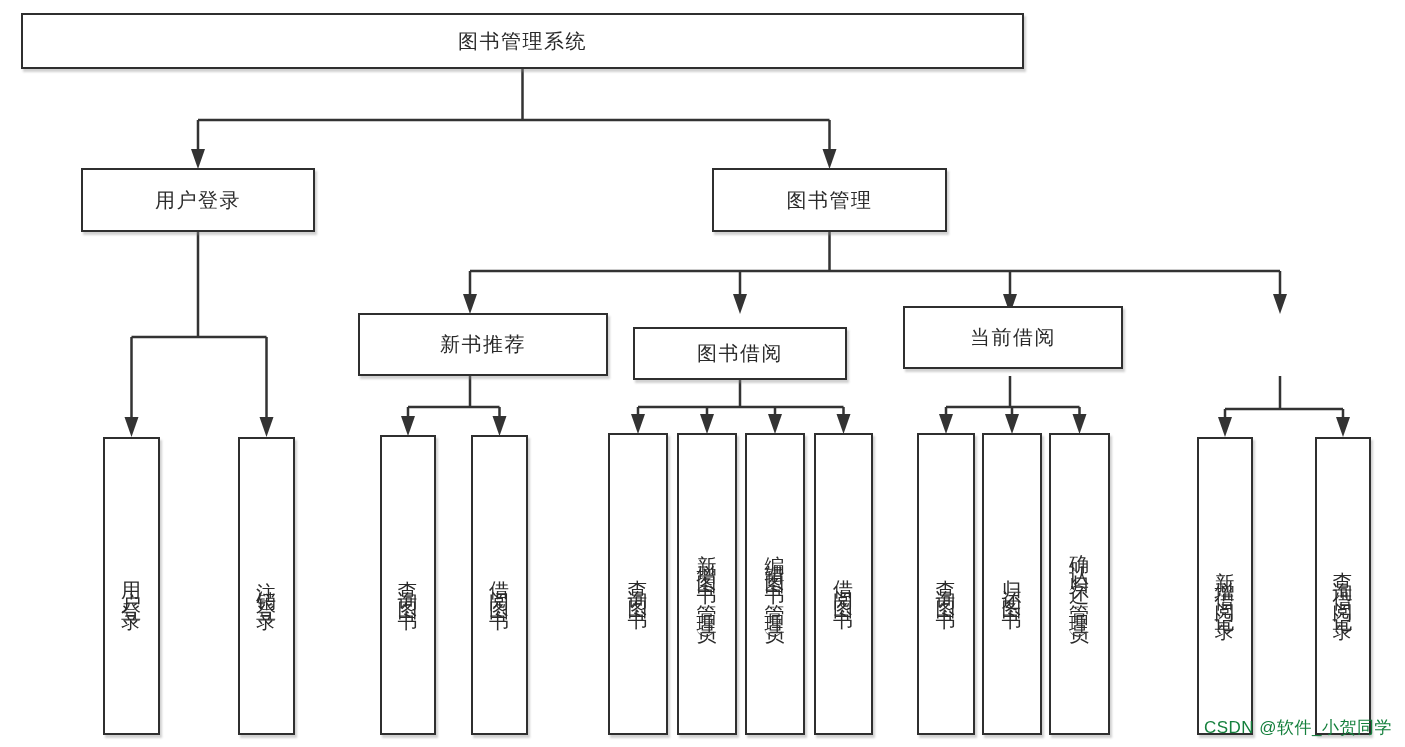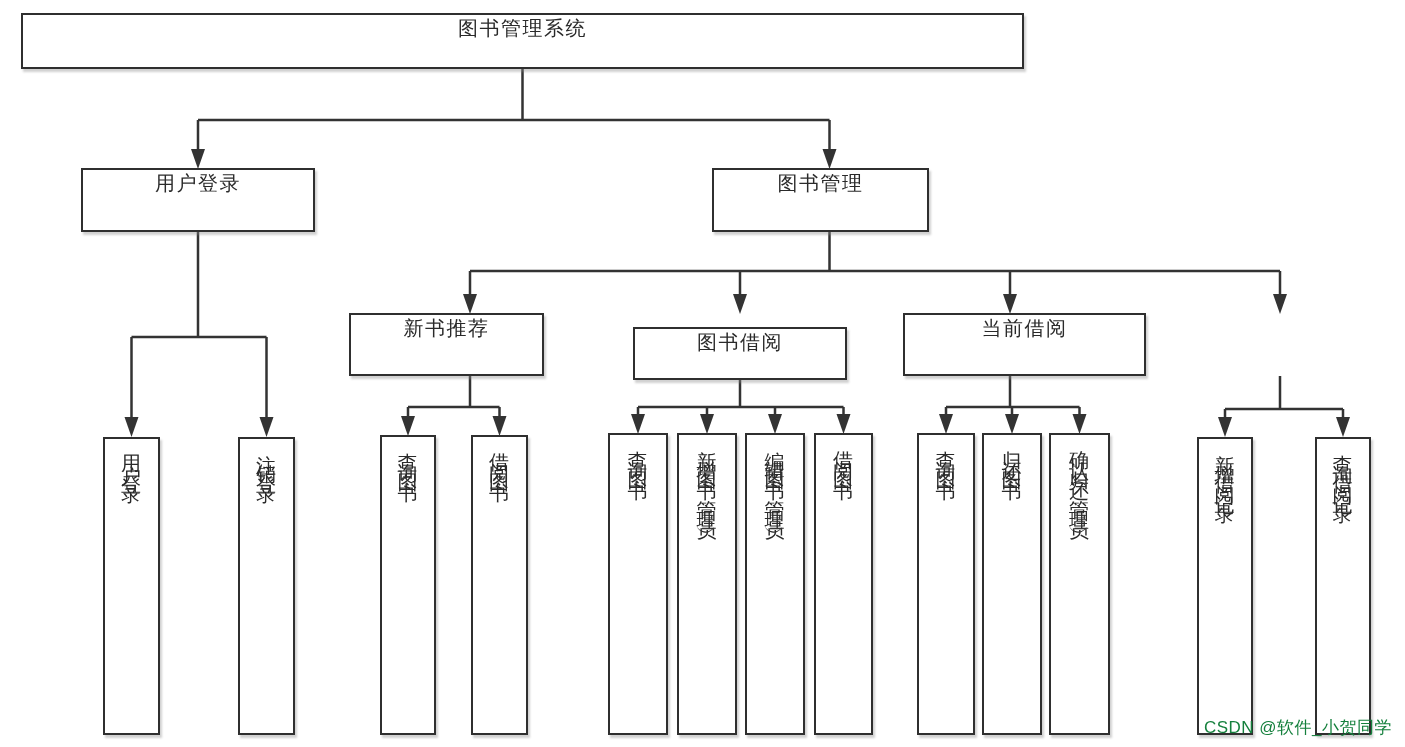--- a/index.html
+++ b/index.html
@@ -4,21 +4,21 @@
 <style>
   html,body{margin:0;padding:0;background:#ffffff;}
   .canvas{
     position:relative;width:1405px;height:747px;background:#ffffff;
     font-family:"Liberation Sans","DejaVu Sans",sans-serif;overflow:hidden;
   }
   .connectors{position:absolute;left:0;top:0;z-index:1;}
   .box{
     position:absolute;z-index:2;box-sizing:border-box;background:#ffffff;
     border:2.5px solid #2f2f2f;box-shadow:2px 3px 2px rgba(140,140,140,.40);
-    display:flex;justify-content:center;color:#2a2a2a;
+    display:flex;align-items:center;justify-content:center;color:#2a2a2a;
   }
   .hnode{font-size:20px;letter-spacing:1.5px;white-space:nowrap;}
   .vnode .vtext{
     writing-mode:vertical-rl;text-orientation:mixed;
     font-size:20px;line-height:1;letter-spacing:10px;
   }
   .watermark{
     position:absolute;z-index:3;top:716px;right:13px;
     font-size:17px;color:#15803d;letter-spacing:.5px;white-space:nowrap;
   }
@@ -61,31 +61,31 @@
     </g>
   </svg>
 
   <div class="box hnode" style="left:21px;top:13px;width:1003px;height:56px">
     <span>图书管理系统</span>
   </div>
 
   <div class="box hnode" style="left:81px;top:168px;width:234px;height:64px">
     <span>用户登录</span>
   </div>
-  <div class="box hnode" style="left:712px;top:168px;width:217px;height:64px">
+  <div class="box hnode" style="left:712px;top:168px;width:235px;height:64px">
     <span>图书管理</span>
   </div>
 
-  <div class="box hnode" style="left:349px;top:313px;width:195px;height:63px">
+  <div class="box hnode" style="left:358px;top:313px;width:250px;height:63px">
     <span>新书推荐</span>
   </div>
   <div class="box hnode" style="left:633px;top:327px;width:214px;height:53px">
     <span>图书借阅</span>
   </div>
-  <div class="box hnode" style="left:903px;top:313px;width:243px;height:63px">
+  <div class="box hnode" style="left:903px;top:306px;width:220px;height:63px">
     <span>当前借阅</span>
   </div>
 
   <div class="box vnode" style="left:103px;top:437px;width:57px;height:298px">
     <span class="vtext">用户登录</span>
   </div>
   <div class="box vnode" style="left:238px;top:437px;width:57px;height:298px">
     <span class="vtext">注销登录</span>
   </div>
 

